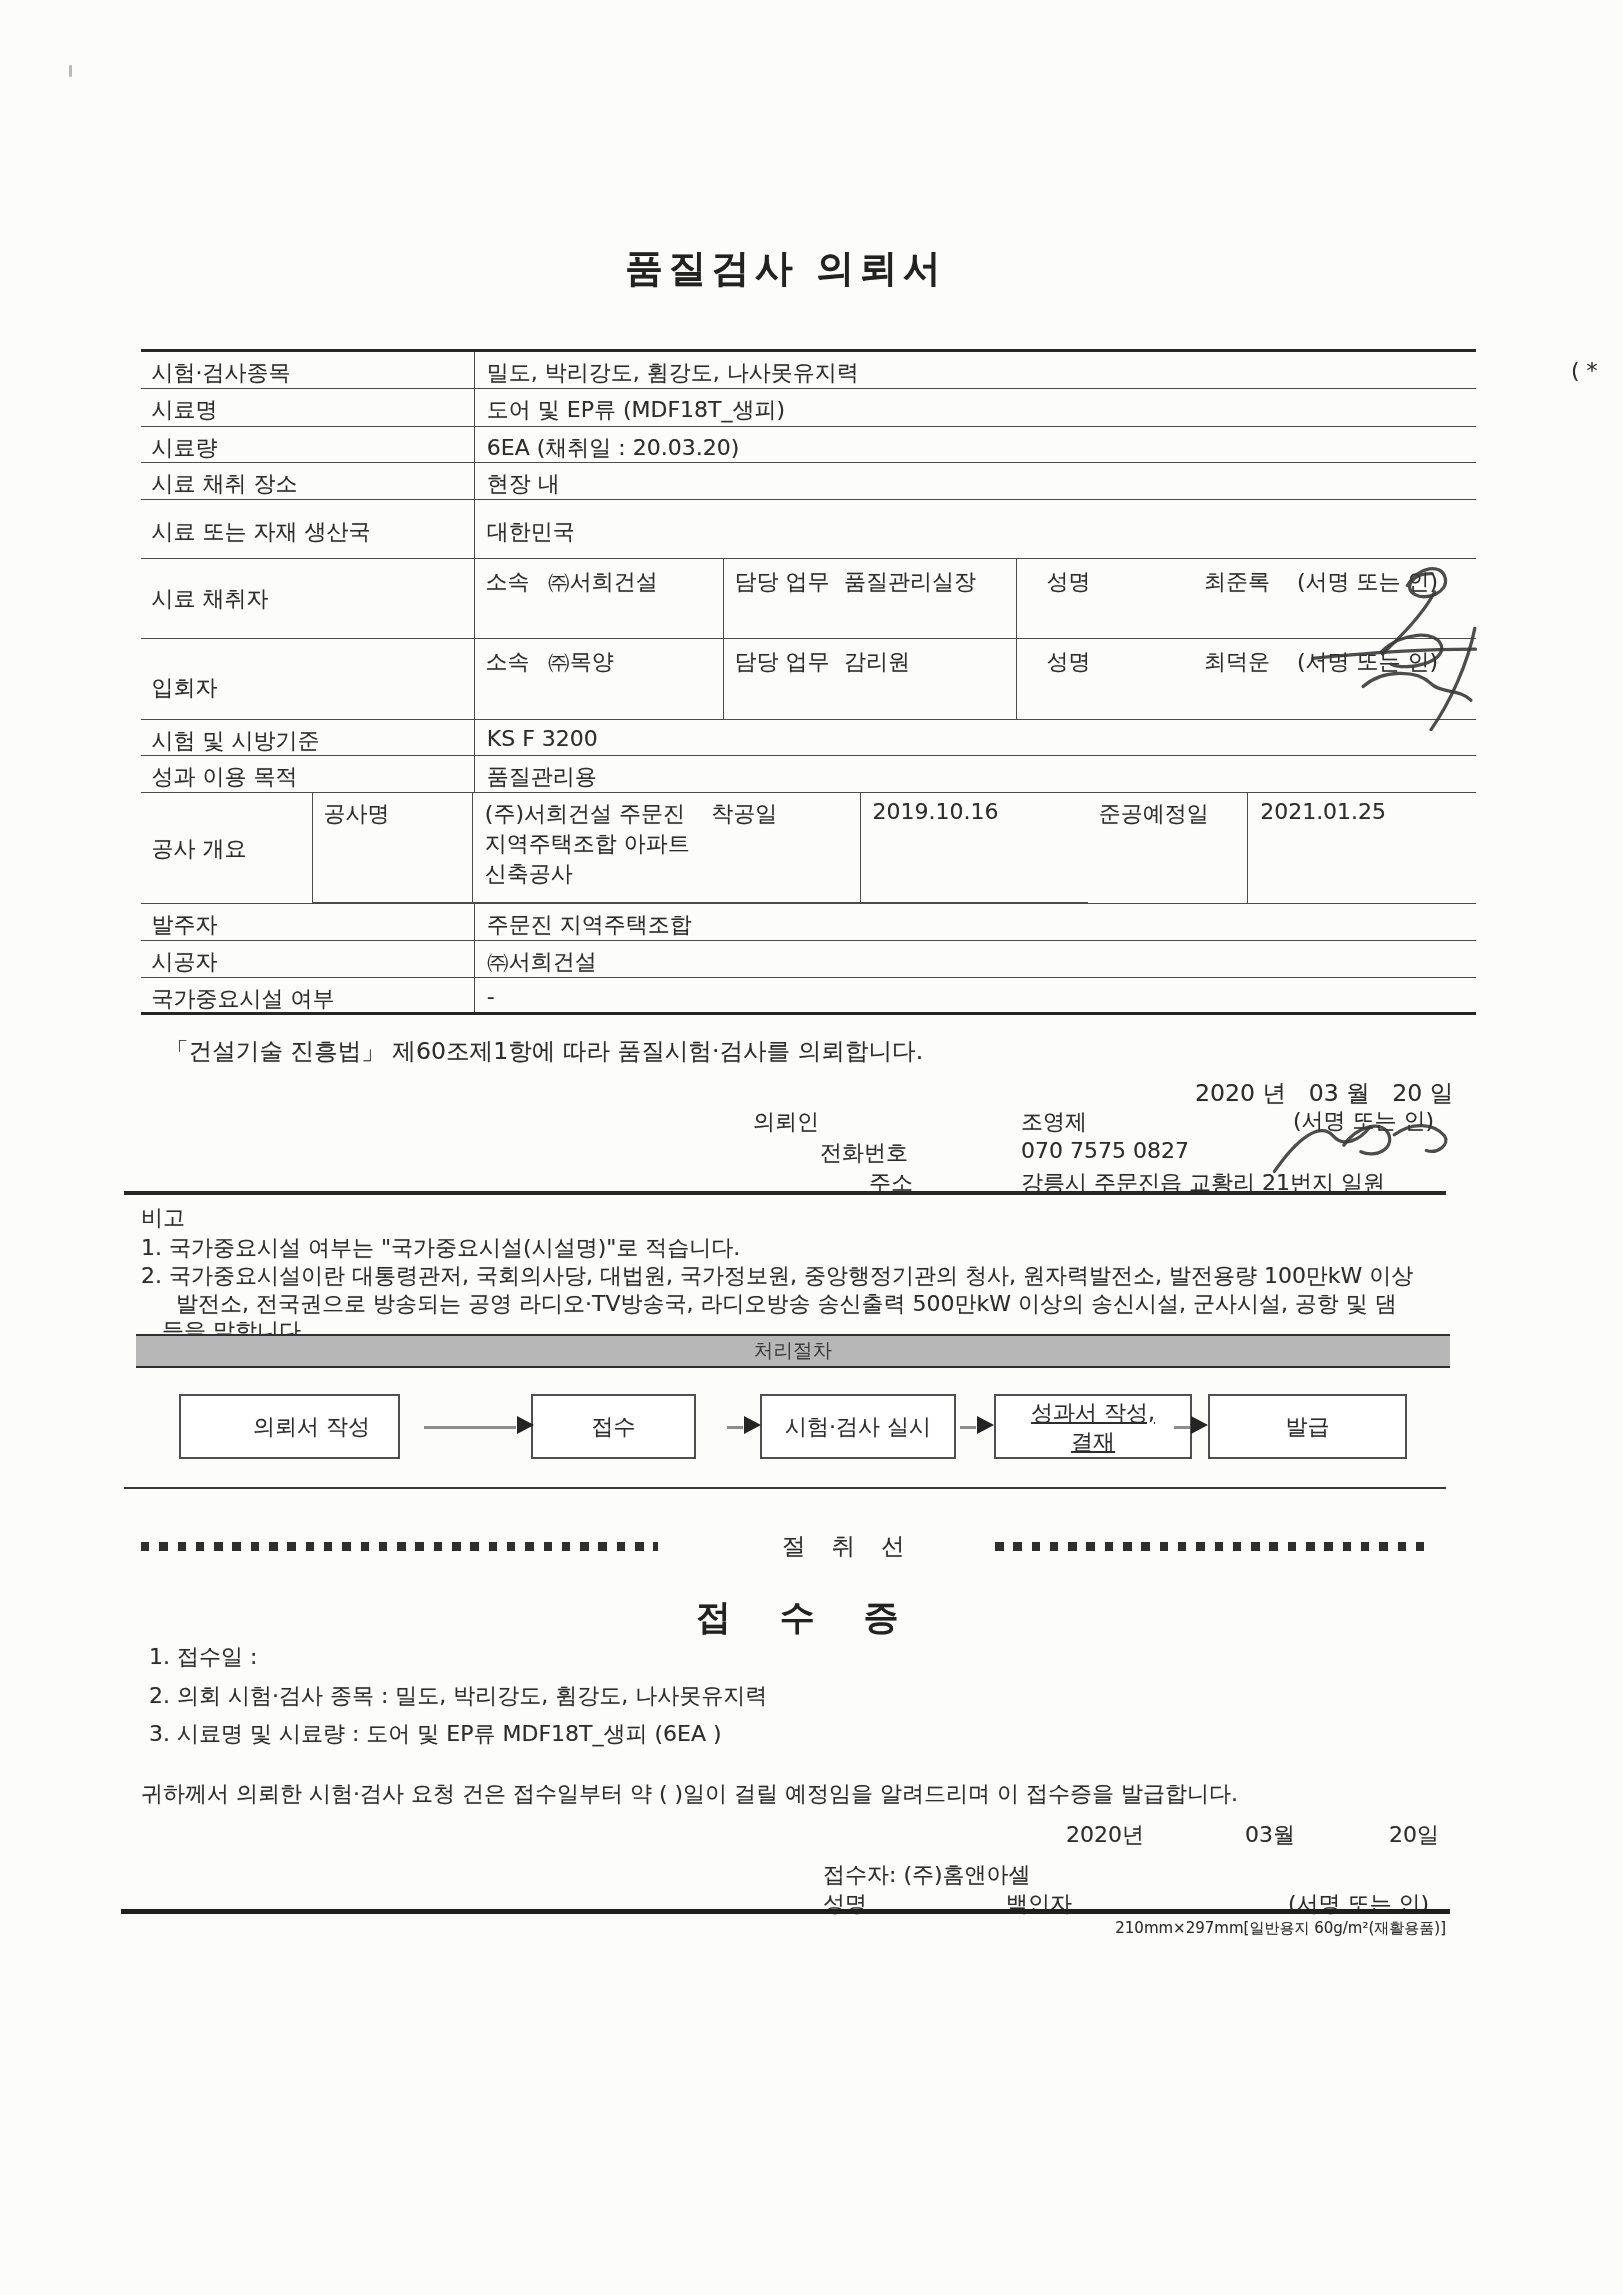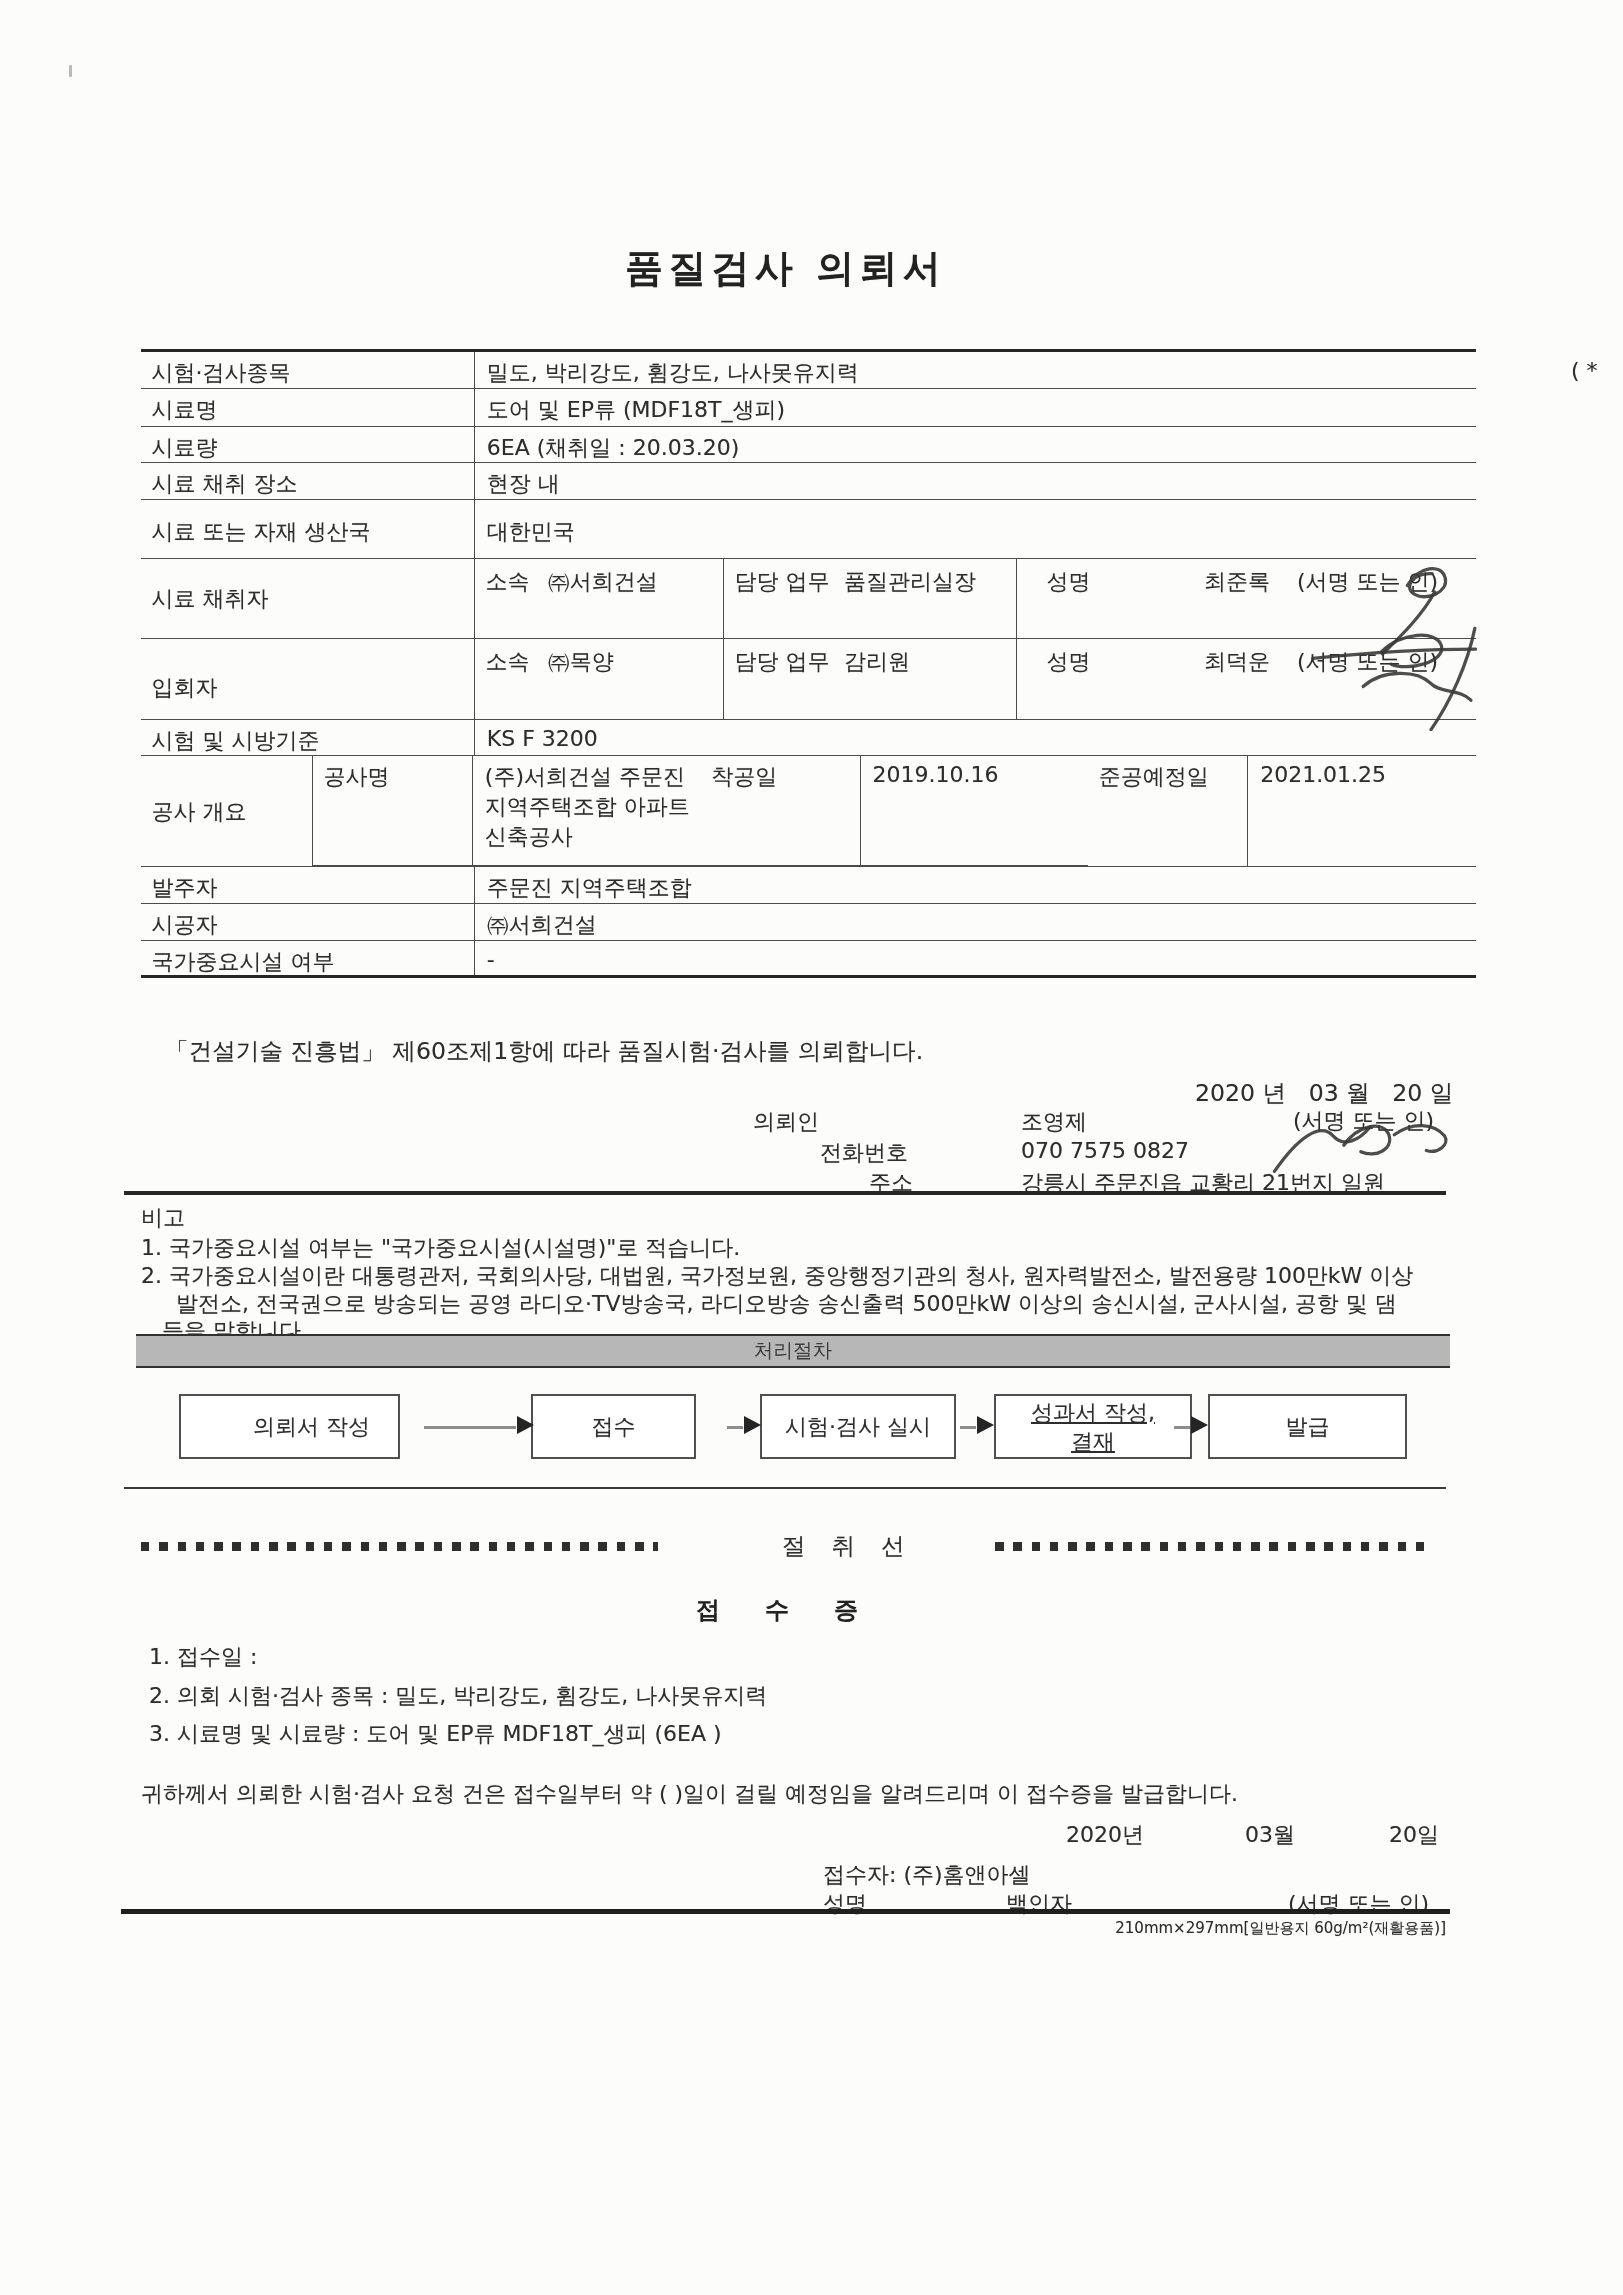--- a/index.html
+++ b/index.html
@@ -62,21 +62,21 @@
   }
   .arrow-line{position:absolute; top:1426px; height:2.6px; background:#8d8d8d;}
   .arrow-head{position:absolute; top:1416px; width:0; height:0;
     border-left:17px solid #242424; border-top:9.8px solid transparent; border-bottom:9.8px solid transparent;}
   .rule{background:#3a3a3a;}
   .dots{
     position:absolute; top:1542px; height:8.5px;
     background-image:repeating-linear-gradient(90deg,#2f2f2f 0 8.5px, rgba(0,0,0,0) 8.5px 18.3px);
   }
   .cut-label{left:782px; top:1530px; font-size:23.6px; letter-spacing:9.2px;}
-  .receipt-title{left:696px; top:1594px; font-size:24px; font-weight:bold; letter-spacing:18.3px; color:#222;}
+  .receipt-title{left:696px; top:1594px; font-size:35px; font-weight:bold; letter-spacing:18.3px; color:#222;}
   .sig{stroke:#3a3a3a; fill:none; stroke-linecap:round; opacity:.9;}
   .speck{left:69px; top:65px; width:2.6px; height:11.8px; background:#b9b9b9; border-radius:1.3px;}
 </style>
 </head>
 <body>
 
 <div class="page">
 
   <div class="abs speck"></div>
 
@@ -140,20 +140,24 @@
         <span class="p-name">최덕운</span>
         <span class="p-sign">(서명 또는 인)</span>
       </div>
     </div>
 
     <div class="t-row" style="height:36px">
       <div class="t-label">시험 및 시방기준</div>
       <div class="t-value">KS F 3200</div>
     </div>
 
+    <div class="t-row" style="height:37px">
+      <div class="t-label">성과 이용 목적</div>
+      <div class="t-value">품질관리용</div>
+    </div>
 
     <div class="t-row" style="height:111px">
       <div class="g-label">공사 개요</div>
       <div class="g-body">
         <div class="g-sub">
           <div class="g-sub-label">공사명</div>
           <div class="g-sub-value">(주)서희건설 주문진 지역주택조합 아파트 신축공사</div>
         </div>
         <div class="g-sub">
           <div class="g-sub-label">착공일</div>

